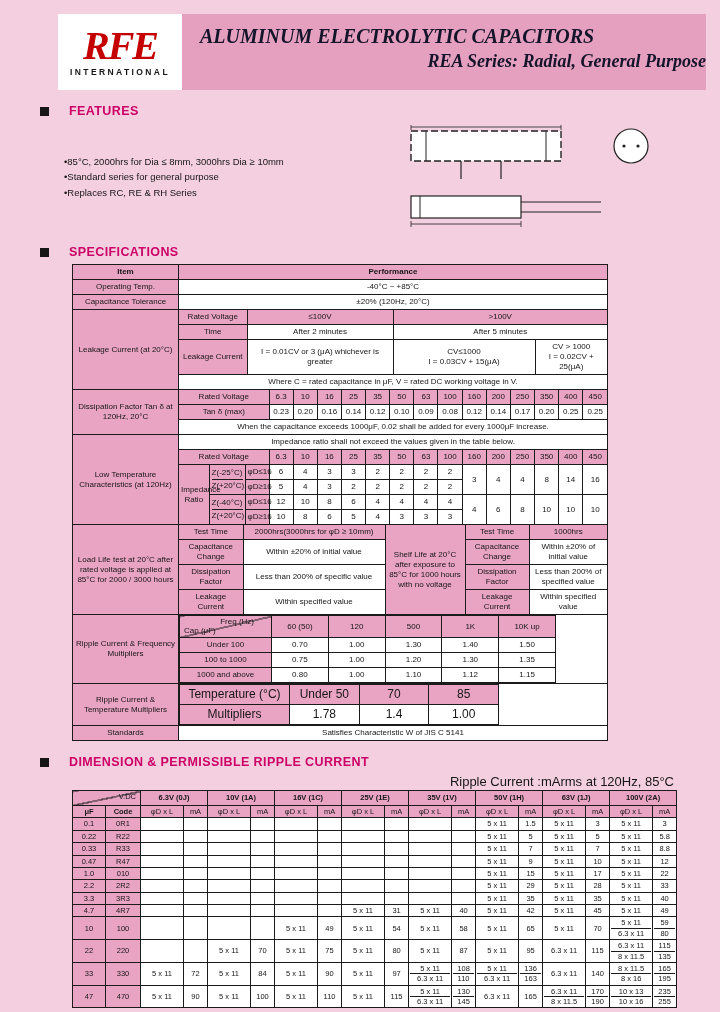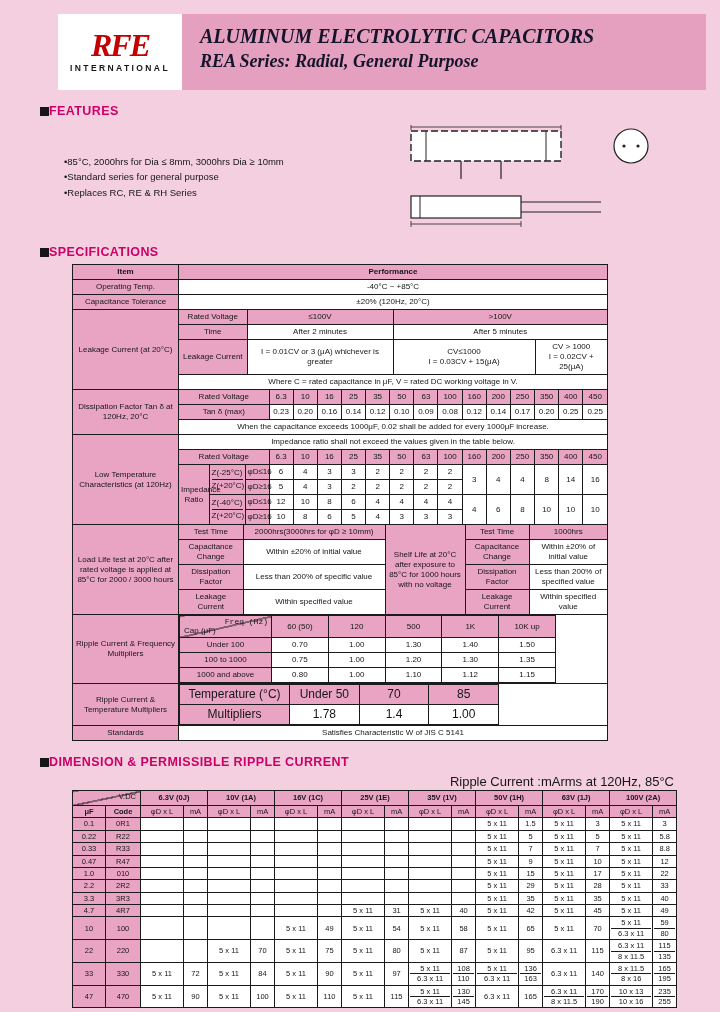--- a/index.html
+++ b/index.html
@@ -6,27 +6,27 @@
   html,body { width:720px; height:1012px; }
   body {
     background:#f3cfdf;
     font-family:"Liberation Sans", sans-serif;
     color:#161616;
     overflow:hidden;
   }
   
   .header { display:flex; margin:14px 14px 0 58px; height:76px; }
   .logo-box { width:124px; background:#ffffff; display:flex; flex-direction:column; align-items:center; justify-content:center; }
-  .logo-text { font-family:"Liberation Serif", serif; font-weight:bold; font-style:italic; font-size:32px; line-height:0.9; color:#c40000; letter-spacing:-2px; }
+  .logo-text { font-family:"Liberation Serif", serif; font-weight:bold; font-style:italic; font-size:40px; line-height:0.9; color:#c40000; letter-spacing:-2px; }
   .logo-sub { font-size:8.5px; letter-spacing:2.4px; font-weight:bold; color:#161616; margin-top:3px; }
   .title-band { flex:1; background:#e6a0bf; padding:11px 0 0 18px; }
   .title1 { font-family:"Liberation Serif", serif; font-style:italic; font-weight:bold; font-size:20px; color:#14142a; }
-  .title2 { font-family:"Liberation Serif", serif; font-style:italic; font-weight:bold; font-size:18px; color:#14142a; margin-top:3px; }
+  .title2 { font-family:"Liberation Serif", serif; font-style:italic; font-weight:bold; font-size:18px; color:#14142a; margin-top:3px;text-align:right; }
   
-  .section-head { display:flex; align-items:center; gap:0; margin:14px 0 5px 40px; }
+  .section-head { display:flex; align-items:center; gap:20px; margin:14px 0 5px 40px; }
   .sq { width:9px; height:9px; background:#161616; flex:0 0 auto; }
   .section-title { color:#cc0066; font-weight:bold; font-size:12.5px; letter-spacing:0.4px; }
   
   .features-row { display:flex; justify-content:space-between; margin:0 46px 0 64px;align-items:center; }
   .bullets { list-style:none; font-size:9.5px; line-height:1.6; }
   .bullets li::before { content:"\2022 "; }
   .drawings { display:flex; flex-direction:column; gap:8px; padding-top:2px; }
   
   table { border-collapse:collapse; }
   td { border:1px solid #1b1b1b; text-align:center; vertical-align:middle; padding:2px 2px; line-height:1.25; }
@@ -34,21 +34,21 @@
   .wv { background:#ffffff; }
   .nest { padding:0; background:#ffffff; }
   .inner { width:100%; table-layout:fixed; font-size:8px; }
   .flush { border-style:hidden; }
   
   .spec { margin:4px 44px 0 72px; width:536px; font-size:8px; table-layout:fixed; }
   .b { font-weight:bold; }
   .frac div:last-child { border-top:1px solid #1b1b1b; margin-top:1px; padding-top:1px; }
   .corner { position:relative; height:22px; padding:0;
     background:linear-gradient(to bottom right, rgba(0,0,0,0) 48.8%, #1b1b1b 48.8% 51.2%, rgba(0,0,0,0) 51.2%), #e9a4c4; }
-  .corner-tr { position:absolute; top:1px; right:3px;font-family:Liberation Mono, monospace; }
+  .corner-tr { position:absolute; top:1px; right:17px; }
   .corner-bl { position:absolute; bottom:1px; left:4px; }
   .freqt { width:377px; table-layout:fixed; font-size:8px; }
   .tempt { width:320px; table-layout:fixed; font-size:12px; }
   
   .ripple-note { text-align:right; margin:2px 46px 1px 0; font-size:13px; }
   .dim { margin:0 44px 0 72px; width:604px; font-size:7.5px; table-layout:fixed; }
   .dim td { padding:1px 1px; }
   .corner2 { position:relative; height:15px; padding:0;
     background:linear-gradient(to bottom right, rgba(0,0,0,0) 48%, #1b1b1b 48% 52%, rgba(0,0,0,0) 52%), #e9a4c4; }
   .corner2 span { position:absolute; top:1px; right:4px; }

